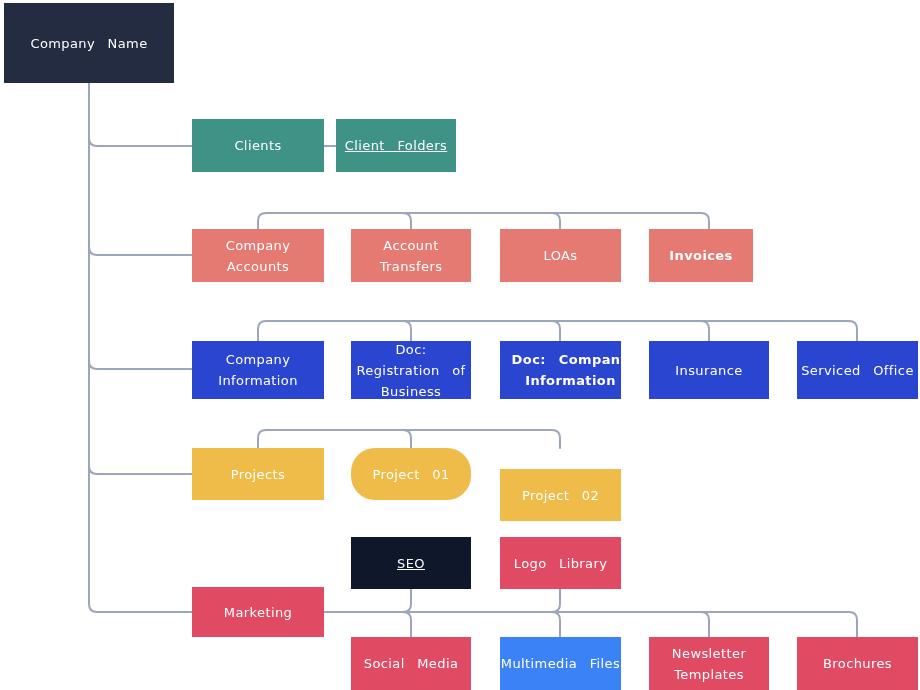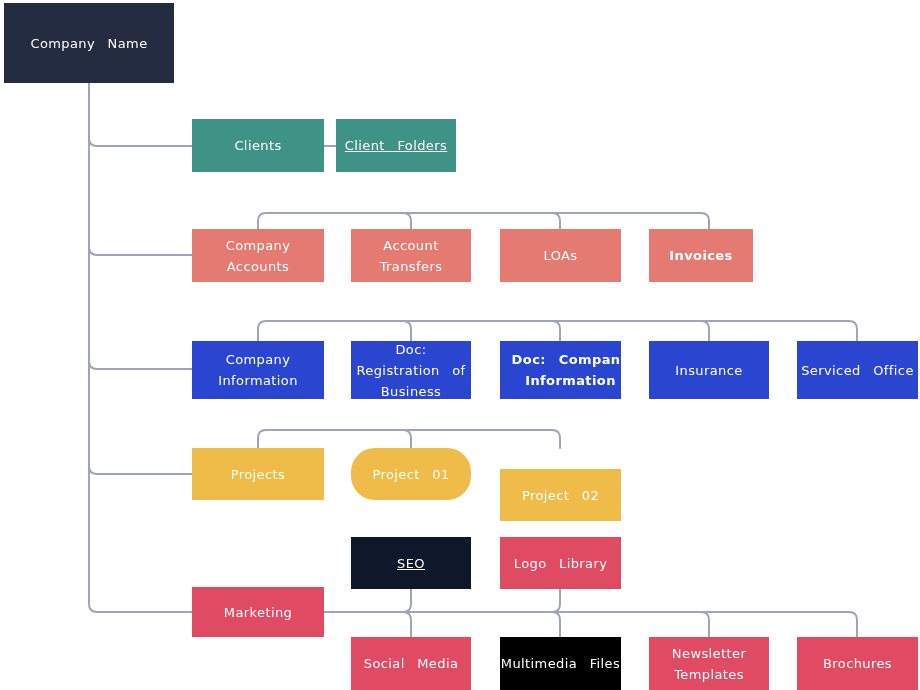--- a/index.html
+++ b/index.html
@@ -135,21 +135,21 @@
     </div>
     <div class="node" style="left: 500px; top: 537px; width: 121px; height: 52px; background: rgb(224, 74, 99);">
       <div class="line">Logo Library</div>
     </div>
     <div class="node" style="left: 192px; top: 587px; width: 132px; height: 50px; background: rgb(224, 74, 99);">
       <div class="line">Marketing</div>
     </div>
     <div class="node" style="left: 351px; top: 637px; width: 120px; height: 53px; background: rgb(224, 74, 99);">
       <div class="line">Social Media</div>
     </div>
-    <div class="node" style="left: 500px; top: 637px; width: 121px; height: 53px; background: #000000;">
+    <div class="node" style="left: 500px; top: 637px; width: 121px; height: 53px; background: #3b82f6;">
       <div class="line">Multimedia Files</div>
     </div>
     <div class="node" style="left: 649px; top: 637px; width: 120px; height: 53px; background: rgb(224, 74, 99);">
       <div class="line">Newsletter</div>
       <div class="line">Templates</div>
     </div>
     <div class="node" style="left: 797px; top: 637px; width: 121px; height: 53px; background: rgb(224, 74, 99);">
       <div class="line">Brochures</div>
     </div>
   </div>

